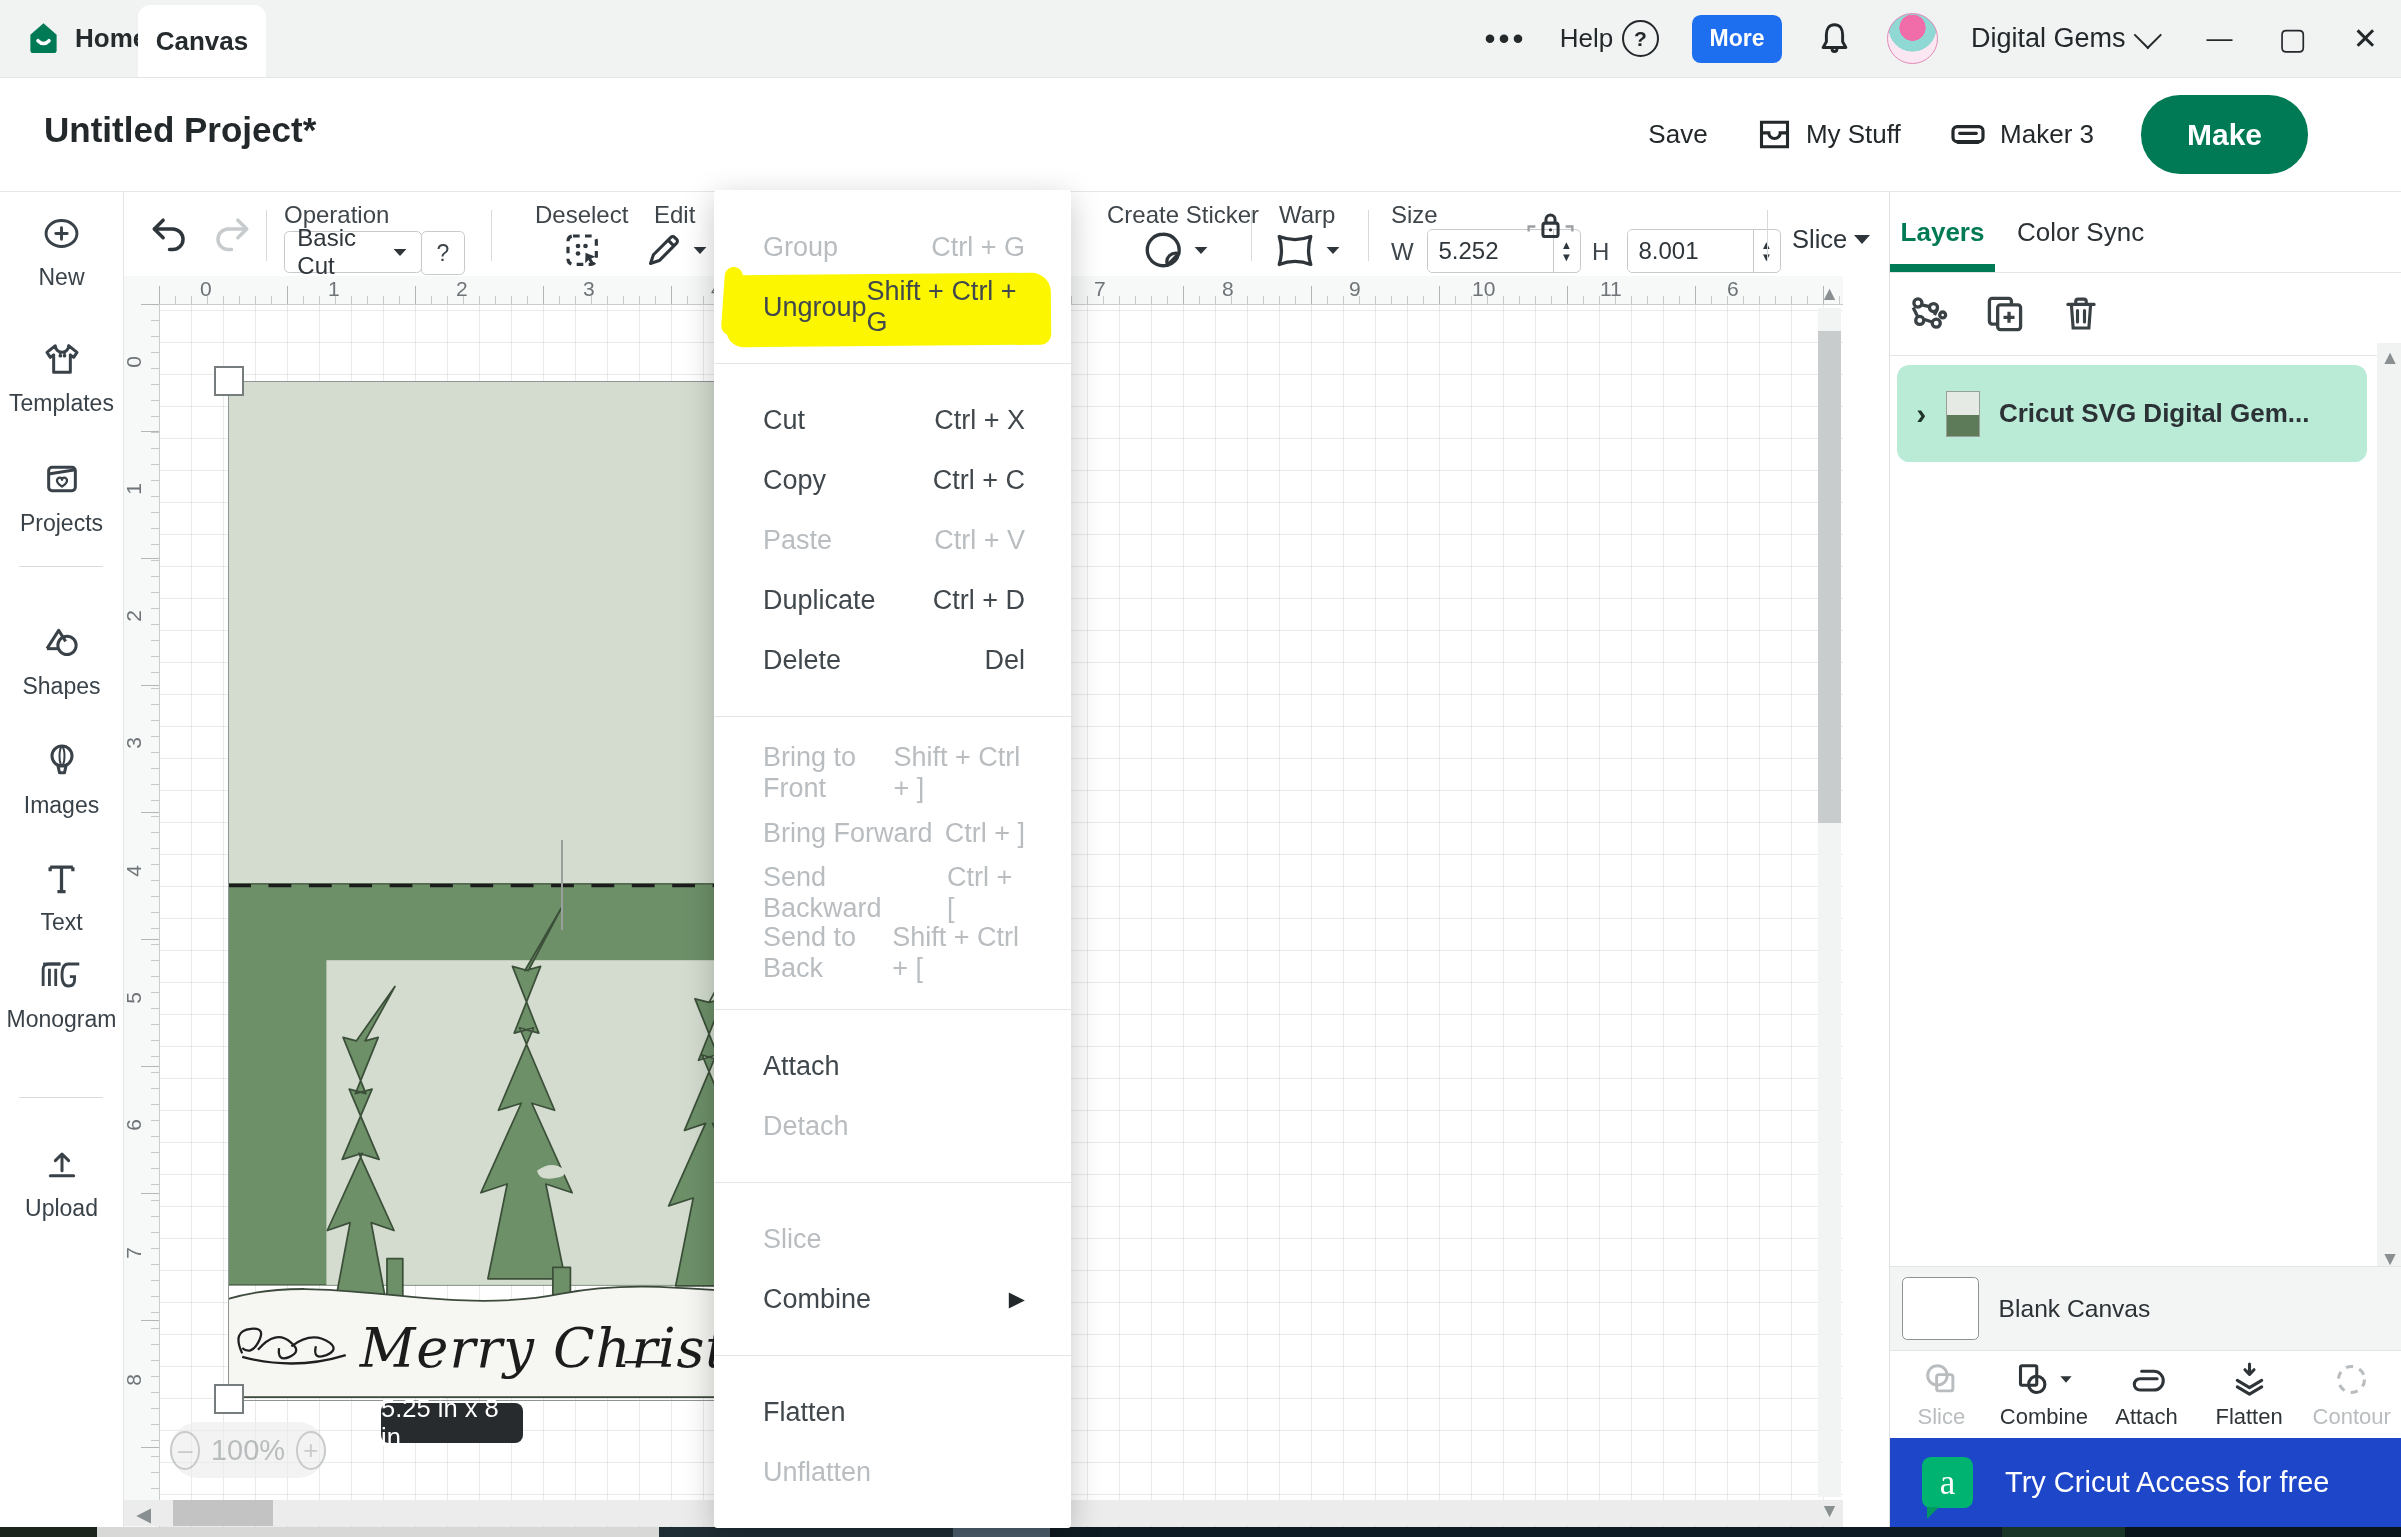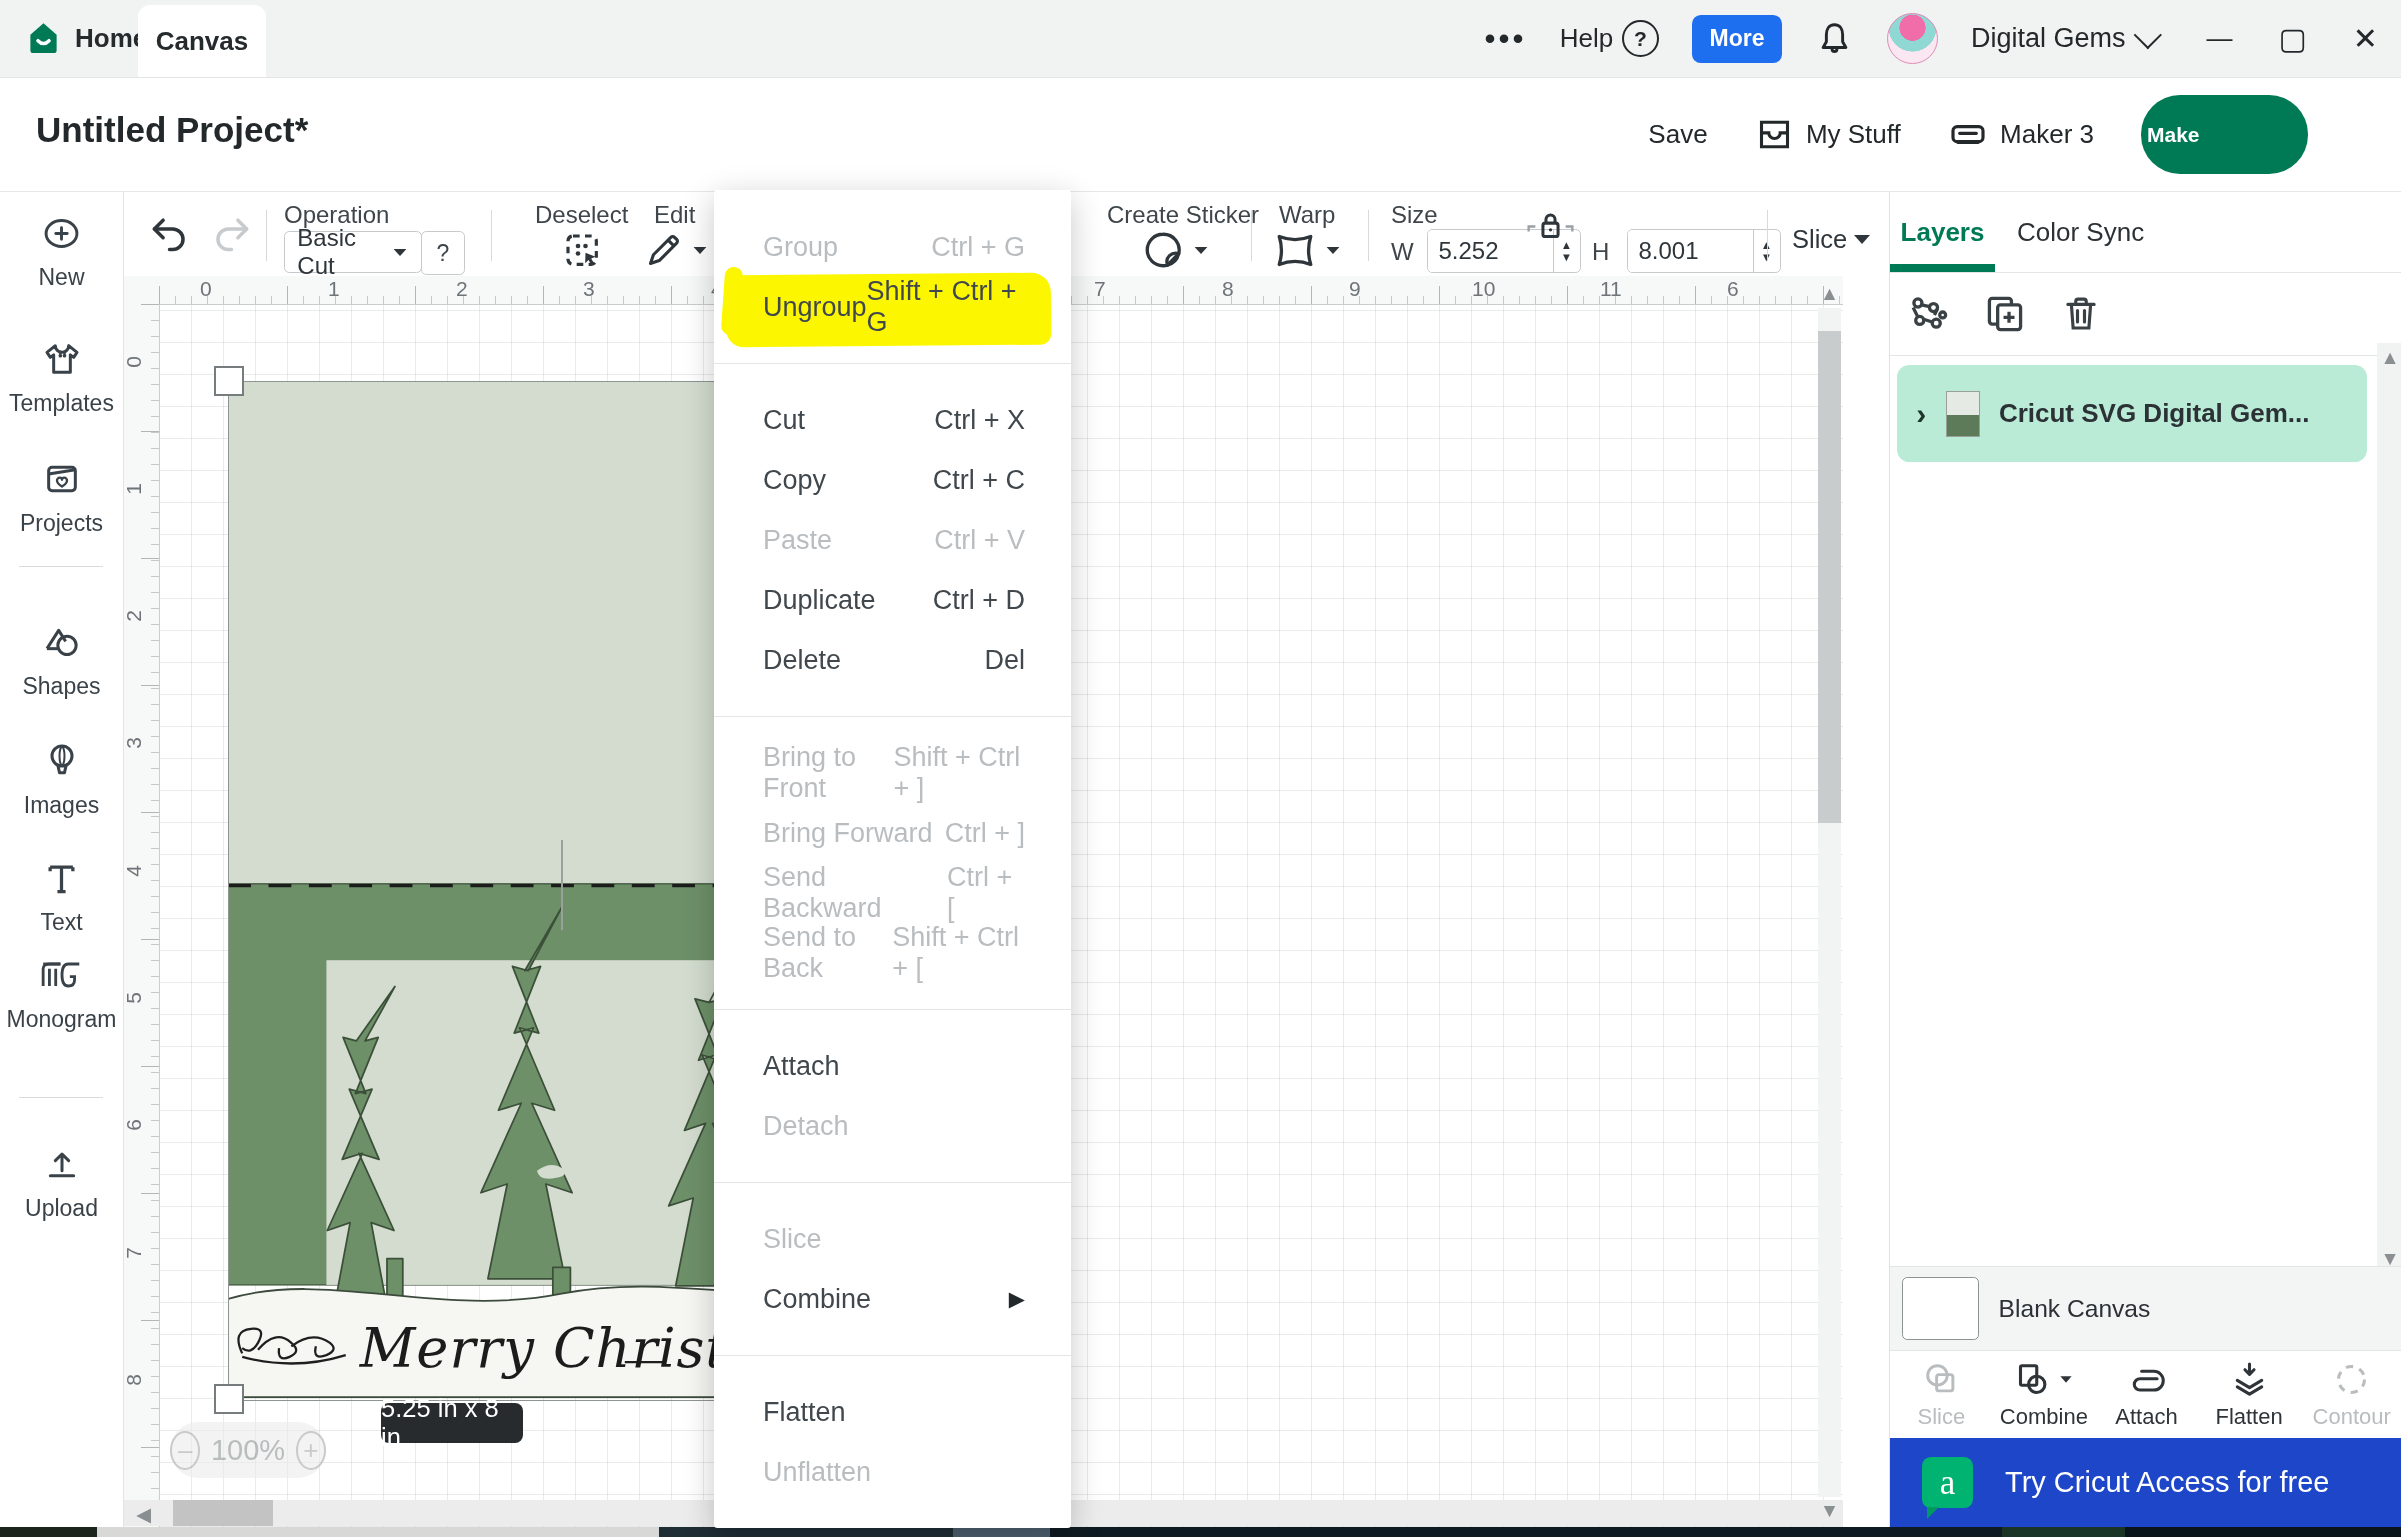--- a/index.html
+++ b/index.html
@@ -20,25 +20,25 @@
   .qmark{width:33px;height:33px;border:2.6px solid #23282b;border-radius:50%;display:flex;align-items:center;justify-content:center;font-size:21px;font-weight:bold;}
   .beta{background:#1e6ef0;color:#fff;font-size:23px;font-weight:bold;padding:10.5px 17.6px;border-radius:8.8px;}
   .avatar{width:49px;height:49px;border-radius:50%;border:1.8px solid #e08ab8;
           background:radial-gradient(circle at 50% 28%,#f06daa 0 30%,#8fd8d4 31% 55%,#fbe7f1 56% 100%);}
   .account{display:flex;align-items:center;gap:12.3px;font-size:27px;color:#23282b;}
   .chev{width:17.6px;height:17.6px;border-right:2.6px solid #23282b;border-bottom:2.6px solid #23282b;transform:rotate(45deg);margin-top:-7px;}
   .winctl{display:flex;align-items:center;gap:46px;font-size:26px;color:#23282b;margin-left:16px;}
 
   
   .projectbar{position:absolute;left:0;top:78px;width:2401px;height:113px;background:#fff;border-bottom:0.9px solid #e6e8e8;}
-  .proj-title{position:absolute;left:36px;top:32px;font-size:35px;font-weight:bold;color:#23282b;}
+  .proj-title{position:absolute;left:44px;top:32px;font-size:35px;font-weight:bold;color:#23282b;}
   .proj-right{position:absolute;right:93px;top:0;height:113px;display:flex;align-items:center;gap:47px;}
   .pr-item{display:flex;align-items:center;gap:12.3px;font-size:26px;color:#23282b;}
   .make-btn{width:167px;height:79px;border-radius:39px;background:#007a55;color:#fff;border:none;
-            font-size:21px;font-weight:bold;display:flex;align-items:center;font-family:inherit;}
+            font-size:30px;font-weight:bold;display:flex;align-items:center;justify-content:center;font-family:inherit;}
 
   
   .sidebar{position:absolute;left:0;top:192px;width:123px;height:1335px;background:#fff;border-right:0.9px solid #e3e5e5;}
   .sb-item{position:absolute;left:0;width:123px;display:flex;flex-direction:column;align-items:center;gap:11px;color:#3a4249;}
   .sb-item .lbl{font-size:23px;}
   .sb-div{position:absolute;left:19.3px;width:84px;border-top:0.9px solid #d9dcdc;}
 
   
   .toolbar{position:absolute;left:124px;top:192px;width:1719px;height:84px;background:#fff;}
   .tb-ico{color:#2f363b;}

